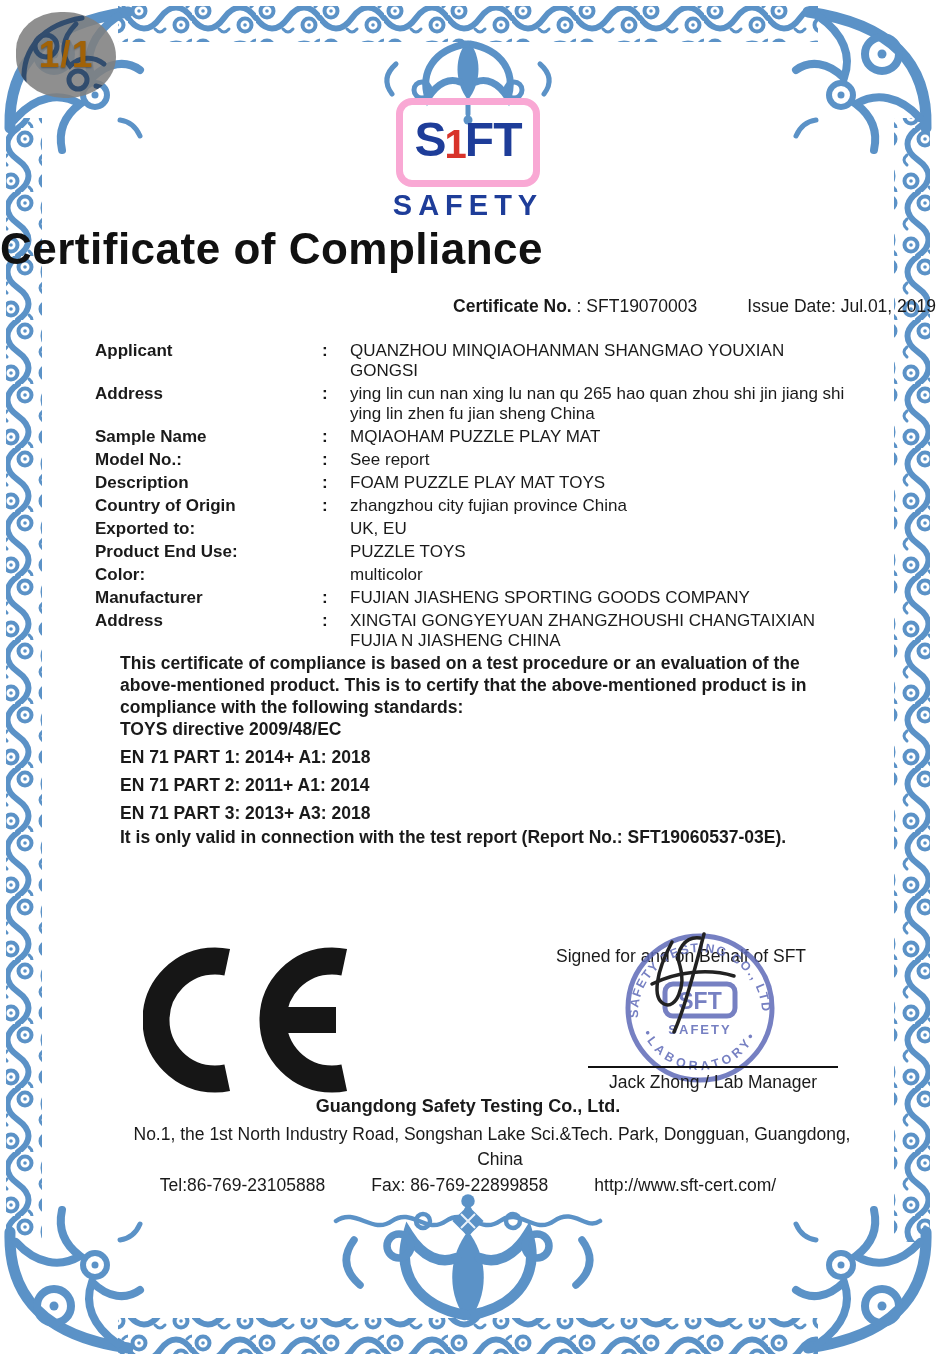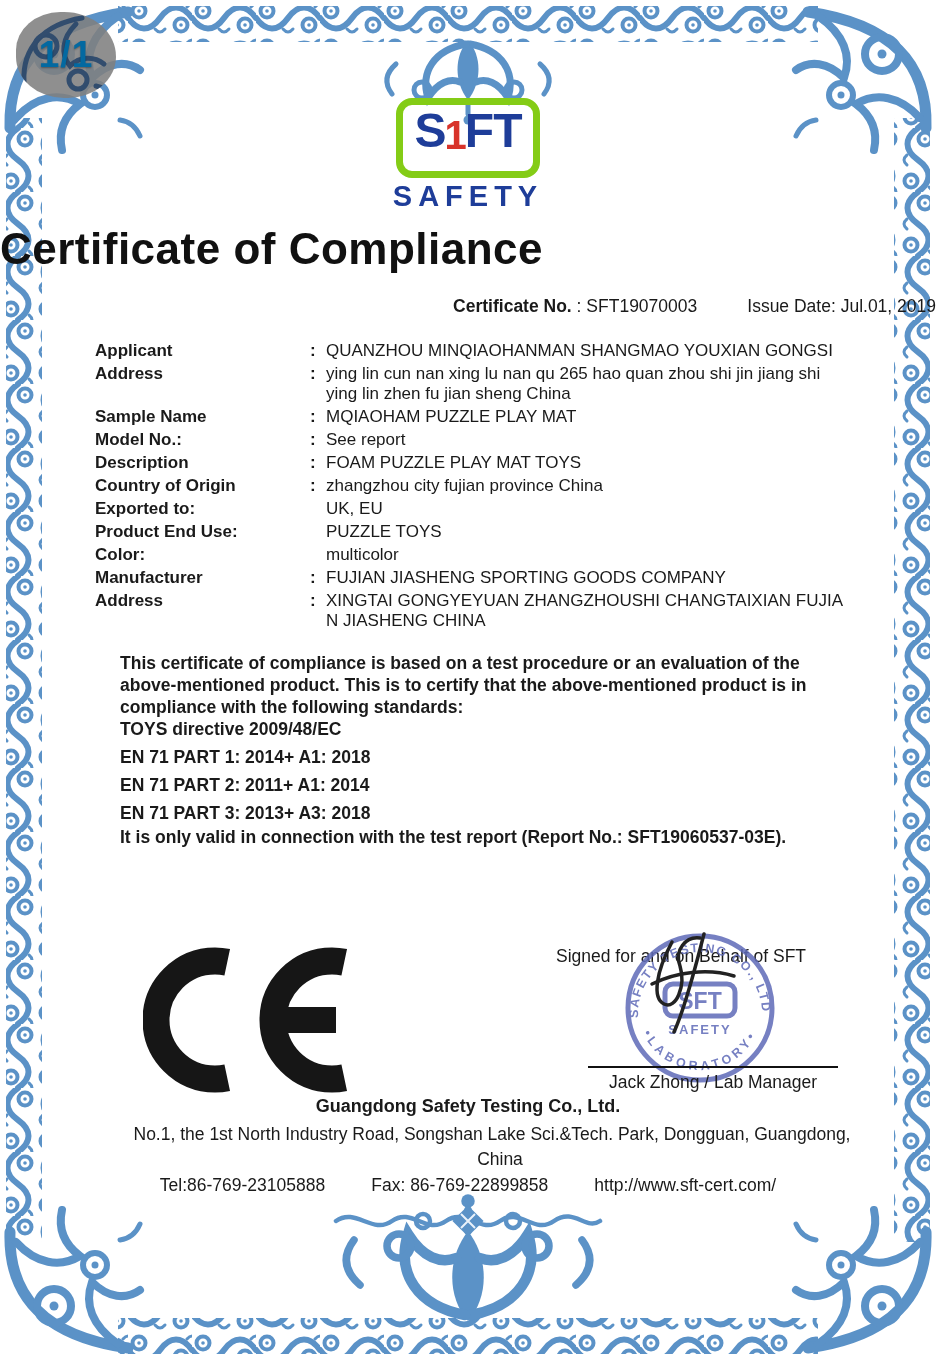--- a/index.html
+++ b/index.html
@@ -16,46 +16,46 @@
 
   
   .badge {
     position:absolute; left:16px; top:12px; width:100px; height:86px;
     background:rgba(128,128,128,0.88); border-radius:46% 54% 50% 50%;
     z-index:5; display:flex; align-items:center; justify-content:center;
     overflow:hidden;
   }
   .badge svg { position:absolute; left:0; top:0; }
   .badge-text {
-    position:relative; color:#0369a1; font-size:37px; font-weight:bold; letter-spacing:1px;
+    position:relative; color:#a16207; font-size:37px; font-weight:bold; letter-spacing:1px;
     text-shadow:0 1px 2px rgba(0,0,0,.35);
   }
 
   .content { position:absolute; left:0; top:0; width:936px; height:1360px; z-index:1; }
 
   
   .logo-wrap { top:98px; left:0; width:936px; text-align:center; }
   .logo-box {
-    display:inline-block; border:7px solid #84cc16; border-radius:16px;
-    padding:0 12px 3px 12px; line-height:52px; font-weight:bold; letter-spacing:-1px;
+    display:inline-block; border:7px solid #f9a8d4; border-radius:16px;
+    padding:9px 12px 3px 12px; line-height:52px; font-weight:bold; letter-spacing:-1px;
   }
   .lg-s, .lg-ft { color:#1e3d99; font-size:48px; font-weight:bold; }
   .lg-1 { color:#d8332a; font-size:40px; font-weight:bold; position:relative; top:2px; margin:0 -1px; }
   .logo-sub {
     margin-top:2px; color:#1e3d99; font-size:29px; font-weight:bold; letter-spacing:6px;
   }
 
   .title { top:224px; left:0; width:936px; text-align:left; font-size:44px; font-weight:bold; color:#111; letter-spacing:0.5px; }
 
   .certline { top:296px; left:0; width:936px; display:flex; justify-content:flex-end; gap:50px; font-size:17.5px; }
   .certline b { font-weight:bold; }
 
   
   .fields { top:341px; left:95px; width:752px; font-size:17px; line-height:20px; }
-  .frow { display:flex; margin-bottom:3px; }
+  .frow { display:flex; margin-bottom:3px;gap:12px; }
   .flabel { width:215px; flex:none; font-weight:bold; }
   .fsep { width:16px; flex:none; font-weight:bold; }
   .fvalue { flex:1; }
 
   
   .statement { top:652px; left:120px; width:706px; font-size:17.5px; font-weight:bold; line-height:22px; }
   .std-line { margin-top:6px; }
   .directive { margin-top:0; }
   .validity { margin-top:2px; }
 

